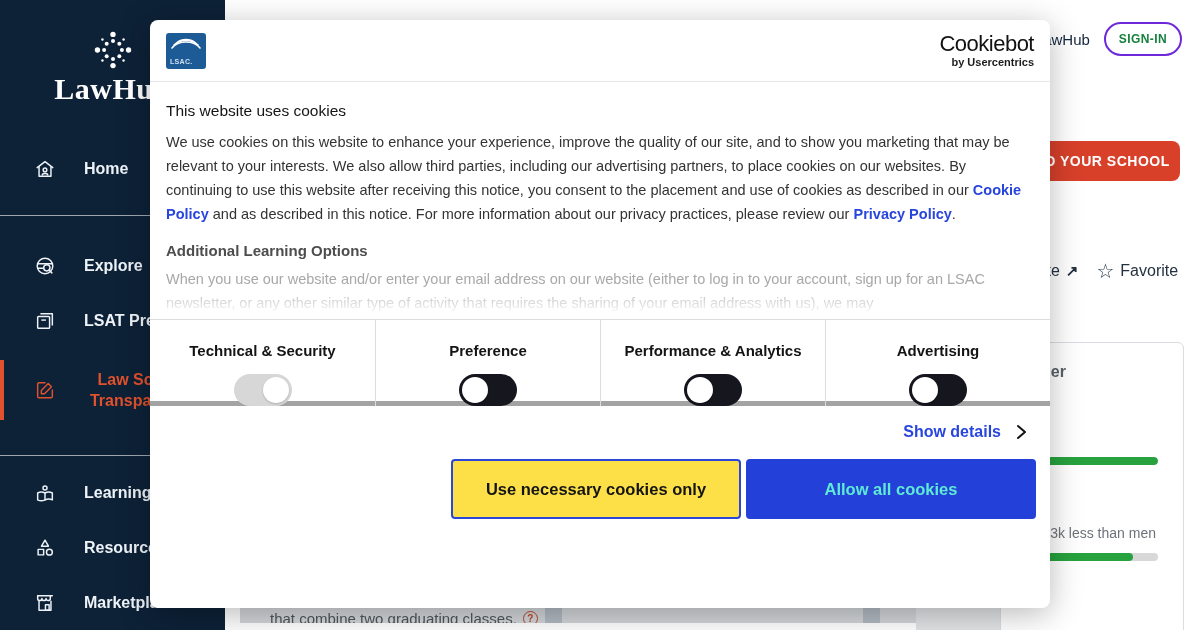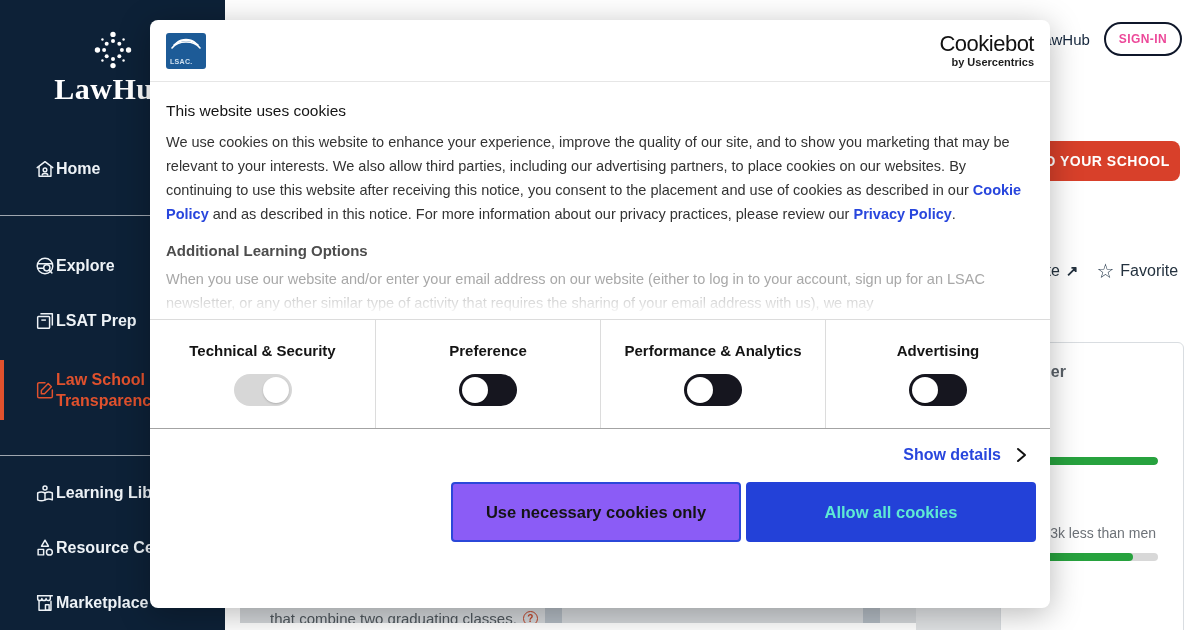--- a/index.html
+++ b/index.html
@@ -15,38 +15,39 @@
     background:#0d2137; z-index:10; color:#eef3f7;
   }
   .logo { position:absolute; top:30px; left:0; width:225px; text-align:center; }
   .logo-mark { display:block; margin:0 auto 2px; }
   .logo-text {
     font-family:"Liberation Serif", serif; font-weight:700; font-size:30px;
     color:#ffffff; letter-spacing:0.5px;
   }
   .nav-item {
     position:absolute; left:0; width:225px; display:flex; align-items:center;
-    gap:0; padding-left:34px; font-size:16px; font-weight:600; color:#eef3f7;
+    gap:28px; padding-left:34px; font-size:16px; font-weight:600; color:#eef3f7;
     cursor:pointer;
+    text-align:center;
   }
   .nav-item .nicon { flex:0 0 22px; display:flex; }
   .nav-item.active { color:#e0512d; }
   .active-bar { position:absolute; left:0; top:360px; width:4px; height:60px; background:#e0512d; }
   .nav-label-2line { line-height:21px; }
   .sep { position:absolute; left:0; width:225px; height:1px; background:rgba(255,255,255,0.6); }
 
   
   .welcome-row {
     position:absolute; top:22px; right:18px; z-index:5;
     display:flex; align-items:center; gap:14px;
   }
   .welcome-text { font-size:15px; color:#14263c; }
   .signin-btn {
-    border:2px solid #0f172a; border-radius:17px; background:#fff;
-    color:#ec4899; font-weight:700; font-size:12px; letter-spacing:0.4px;
+    border:2px solid #6d28d9; border-radius:17px; background:#fff;
+    color:#15803d; font-weight:700; font-size:12px; letter-spacing:0.4px;
     padding:8px 13px; cursor:pointer; font-family:inherit;
   }
 
   
   .school-btn {
     position:absolute; left:1035px; top:141px; width:145px; height:40px;
     background:#d8402a; border:none; border-radius:8px; color:#fff;
     font-weight:800; font-size:14px; letter-spacing:0.5px; z-index:5;
     font-family:inherit; cursor:pointer;
   }
@@ -126,22 +127,22 @@
   .addl-title { font-size:15px; font-weight:700; color:#4d4d4d; margin-top:16px; }
   .addl-wrap { position:relative; height:52px; overflow:hidden; margin-top:8px; }
   .addl-text { font-size:14.5px; color:#a8a8a8; line-height:24px; }
   .addl-wrap::after {
     content:""; position:absolute; left:0; right:0; bottom:0; height:34px;
     background:linear-gradient(rgba(255,255,255,0), #ffffff 88%);
   }
 
   .toggle-grid {
     display:grid; grid-template-columns:repeat(4,1fr);
-    border-top:1px solid #dcdcdc; border-bottom:1px solid #a3a3a3;
-    height:110px; margin-top:0;
+    border-top:1px solid #dcdcdc; border-bottom:5px solid #a3a3a3;
+    height:87px; margin-top:0;
   }
   .cat { text-align:center; padding-top:22px; }
   .cat + .cat { border-left:1px solid #dcdcdc; }
   .cat-label { font-size:15px; font-weight:700; color:#141414; }
   .toggle {
     position:relative; width:58px; height:32px; border-radius:16px;
     margin:15px auto 0; cursor:pointer; background:#16161f;
   }
   .toggle .knob {
     position:absolute; top:3px; width:26px; height:26px; border-radius:50%;
@@ -154,21 +155,21 @@
     display:flex; justify-content:flex-end; align-items:center;
     gap:14px; padding:17px 22px 14px;
   }
   .details-link { color:#2846dd; font-weight:700; font-size:16px; cursor:pointer; }
 
   .btn-row { display:flex; justify-content:flex-end; gap:5px; padding:4px 14px 0; }
   .btn {
     width:290px; height:60px; border-radius:4px; font-size:16.5px; font-weight:700;
     font-family:inherit; cursor:pointer;
   }
-  .btn-necessary { background:#8b5cf6; border:2px solid #2b47d9; color:#141414; }
+  .btn-necessary { background:#fde047; border:2px solid #2b47d9; color:#141414; }
   .btn-allow { background:#2341d8; border:none; color:#5eead4; }
 </style>
 </head>
 <body>
 
 <nav class="sidebar">
   <div class="logo">
     <svg class="logo-mark" width="40" height="40" viewBox="0 0 36 36" fill="#ffffff">
       <circle cx="18" cy="4" r="2.4"></circle>
         <circle cx="18" cy="32" r="2.4"></circle>

